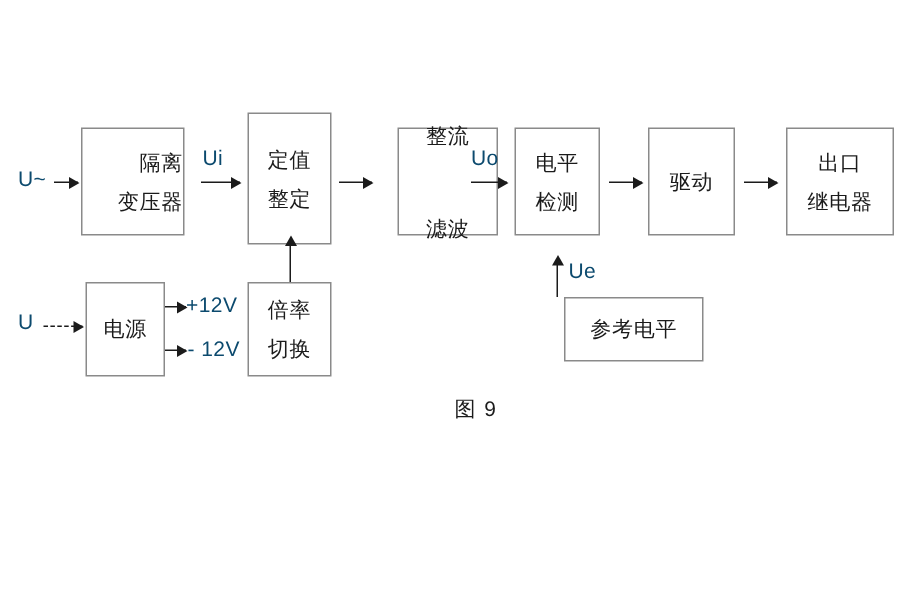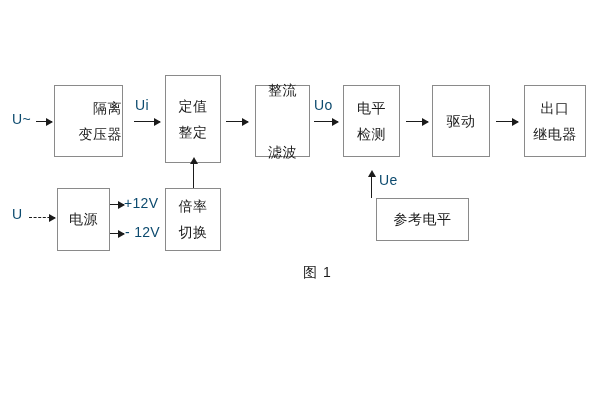--- a/index.html
+++ b/index.html
@@ -112,42 +112,42 @@
   <div class="lbl" style="left:135px; top:97px;">Ui</div>
   <div class="harrow" style="left:134px; top:121px; width:26px;"></div>
 
   <div class="box" style="left:165px; top:75px; width:56px; height:88px;">
     <span class="ln">定值</span>
     <span class="ln">整定</span>
   </div>
 
   <div class="harrow" style="left:226px; top:121px; width:22px;"></div>
 
-  <div class="box" style="left:255px; top:85px; width:55px; height:72px;gap:36px;">
+  <div class="box" style="left:265px; top:85px; width:67px; height:72px;gap:36px;">
     <span class="ln">整流</span>
     <span class="ln">滤波</span>
   </div>
 
   <div class="lbl" style="left:314px; top:97px;">Uo</div>
   <div class="harrow" style="left:314px; top:121px; width:24px;"></div>
 
   <div class="box" style="left:343px; top:85px; width:57px; height:72px;">
     <span class="ln">电平</span>
     <span class="ln">检测</span>
   </div>
 
   <div class="harrow" style="left:406px; top:121px; width:22px;"></div>
 
   <div class="box single" style="left:432px; top:85px; width:58px; height:72px;">
     <span class="ln">驱动</span>
   </div>
 
   <div class="harrow" style="left:496px; top:121px; width:22px;"></div>
 
-  <div class="box" style="left:524px; top:85px; width:62px; height:72px;">
+  <div class="box" style="left:524px; top:85px; width:72px; height:72px;">
     <span class="ln">出口</span>
     <span class="ln">继电器</span>
   </div>
 
   <div class="box single" style="left:57px; top:188px; width:53px; height:63px;">
     <span class="ln">电源</span>
   </div>
 
   <div class="harrow" style="left:110px; top:204px; width:14px;"></div>
   <div class="lbl" style="left:124px; top:195px;">+12V</div>
@@ -162,15 +162,15 @@
 
   <div class="varrow" style="left:193px; top:163px; height:25px;"></div>
 
   <div class="box single" style="left:332px; top:198px; width:93px; height:43px;margin-left:44px;">
     <span class="ln">参考电平</span>
   </div>
 
   <div class="varrow" style="left:371px; top:176px; height:22px;"></div>
   <div class="lbl" style="left:379px; top:172px;">Ue</div>
 
-  <div class="caption" style="left:303px; top:264px;">图 1</div>
+  <div class="caption" style="left:303px; top:264px;">图 9</div>
 
 </div>
 
 </body></html>

